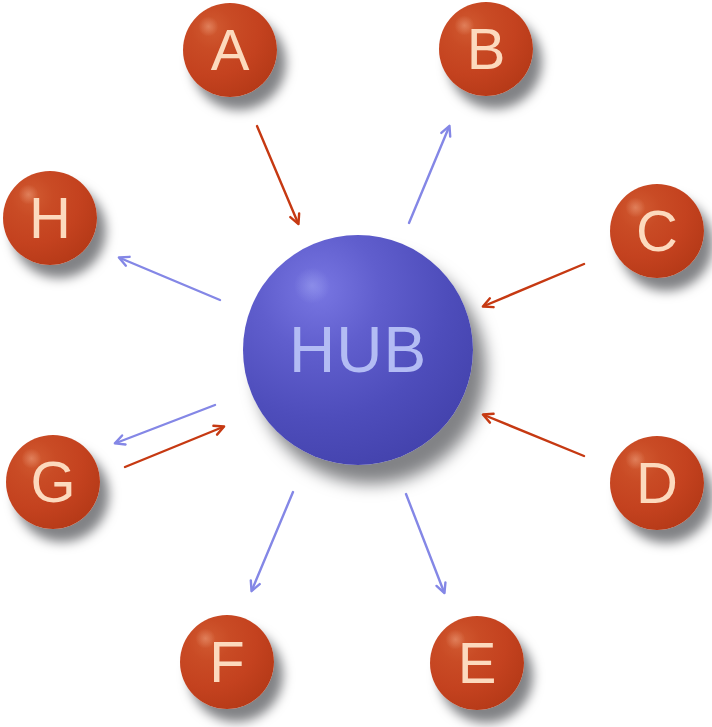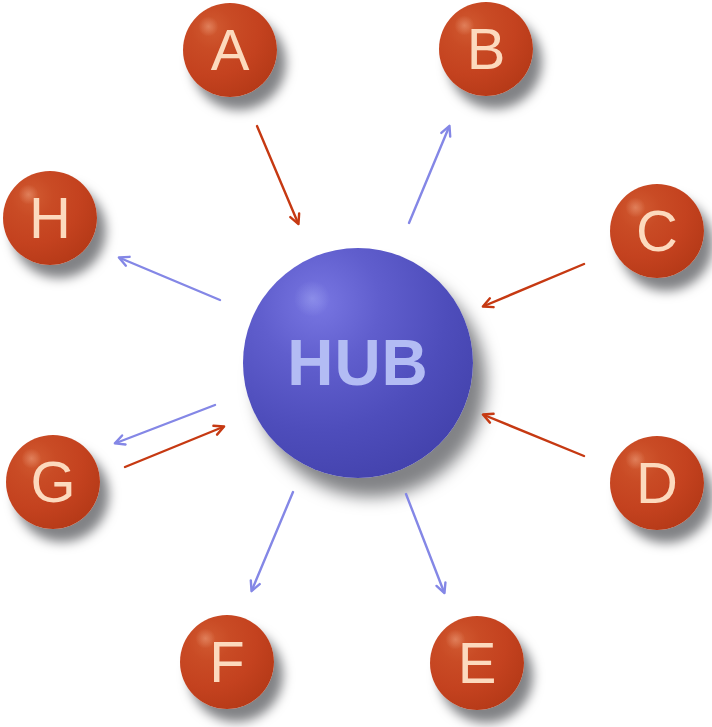--- a/index.html
+++ b/index.html
@@ -56,21 +56,21 @@
   }
   #arrow-layer line {
     stroke-width: 2.4;
     stroke-linecap: round;
   }
 </style>
 </head>
 <body>
 
 <div id="stage">
-  <div class="sphere hub" id="hub-sphere" style="left: 243px; top: 248px; font-weight: bold;">
+  <div class="sphere hub" id="hub-sphere" style="left: 243px; top: 235px;">
     <span>HUB</span>
   </div>
   <div class="sphere node" style="left: 183px; top: 3px;">
       <span>A</span>
     </div>
     <div class="sphere node" style="left: 439px; top: 2px;">
       <span>B</span>
     </div>
     <div class="sphere node" style="left: 610px; top: 184px;">
       <span>C</span>

